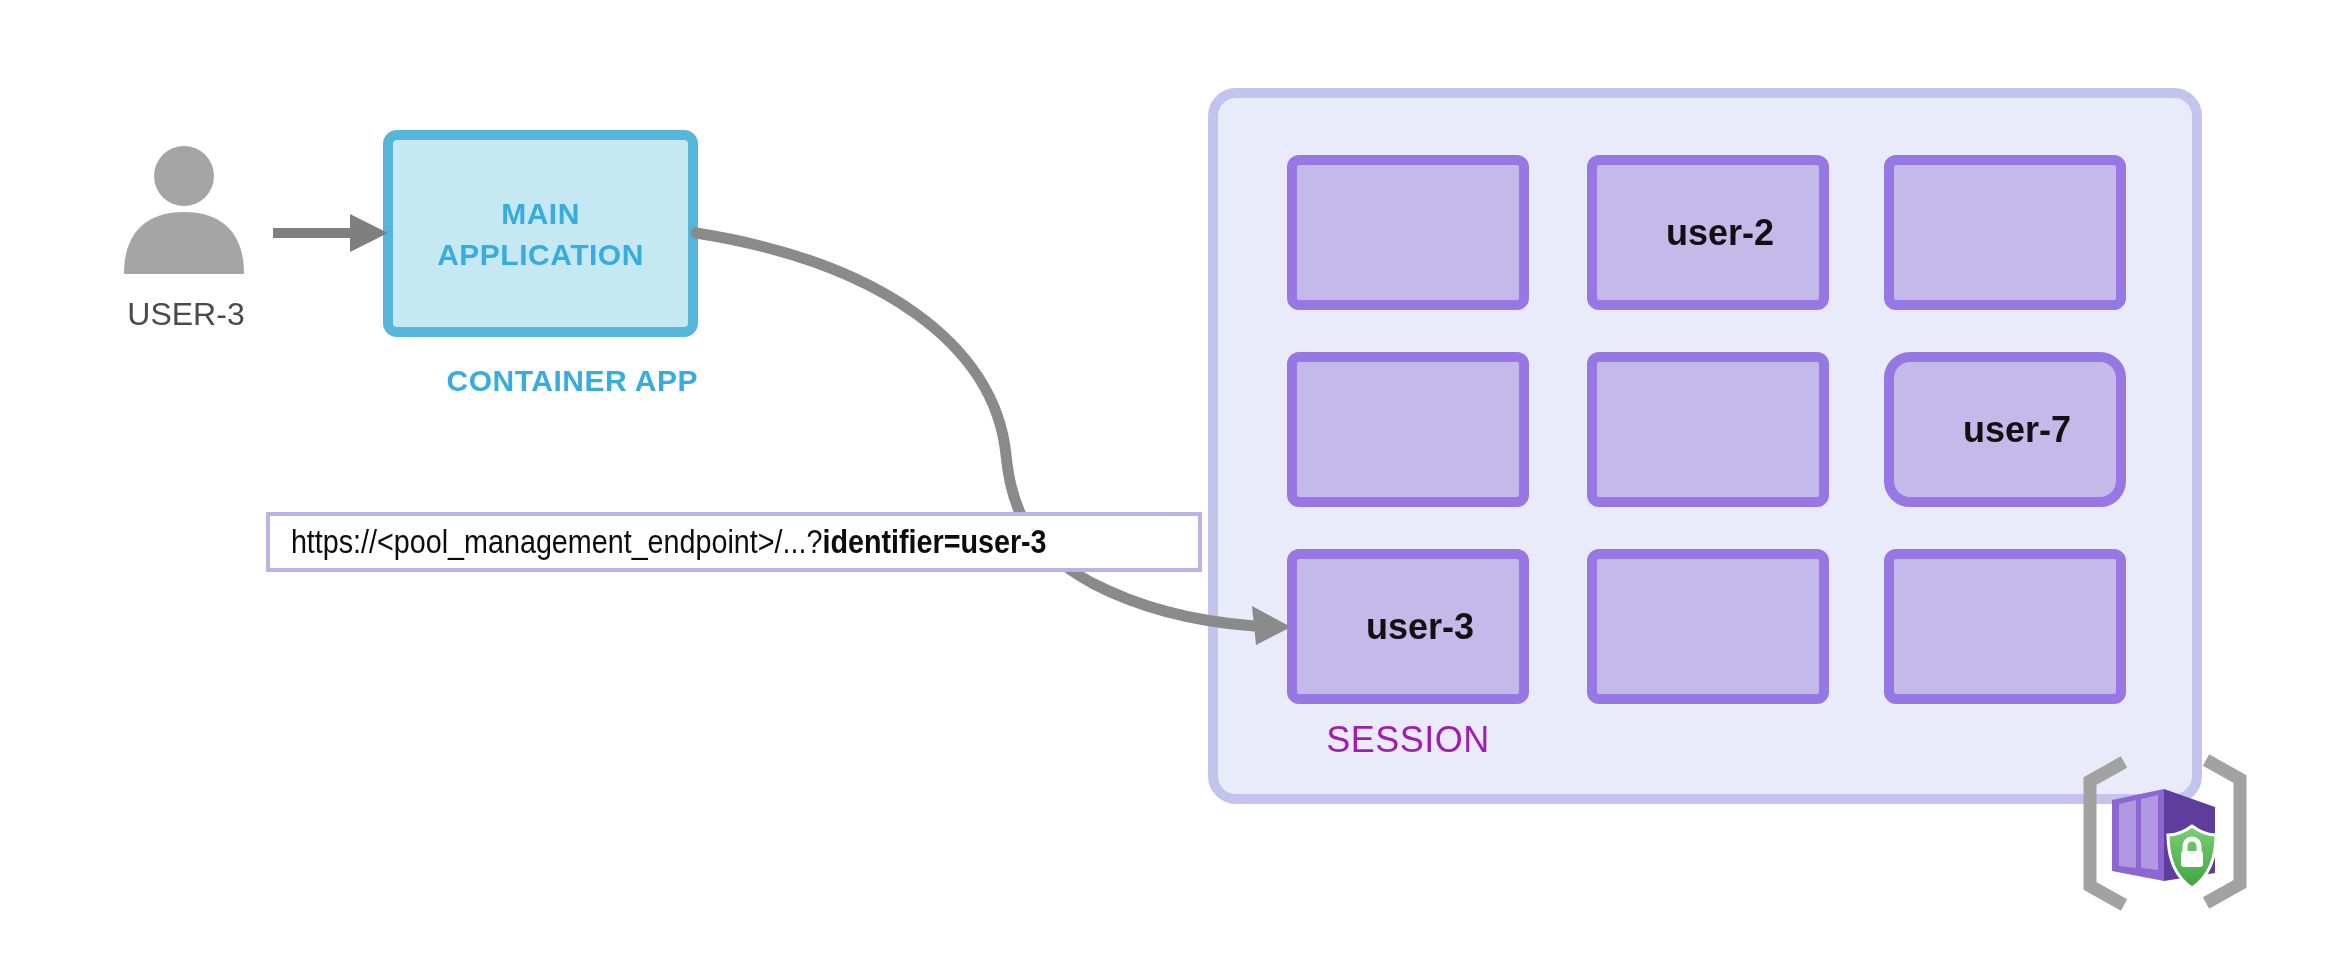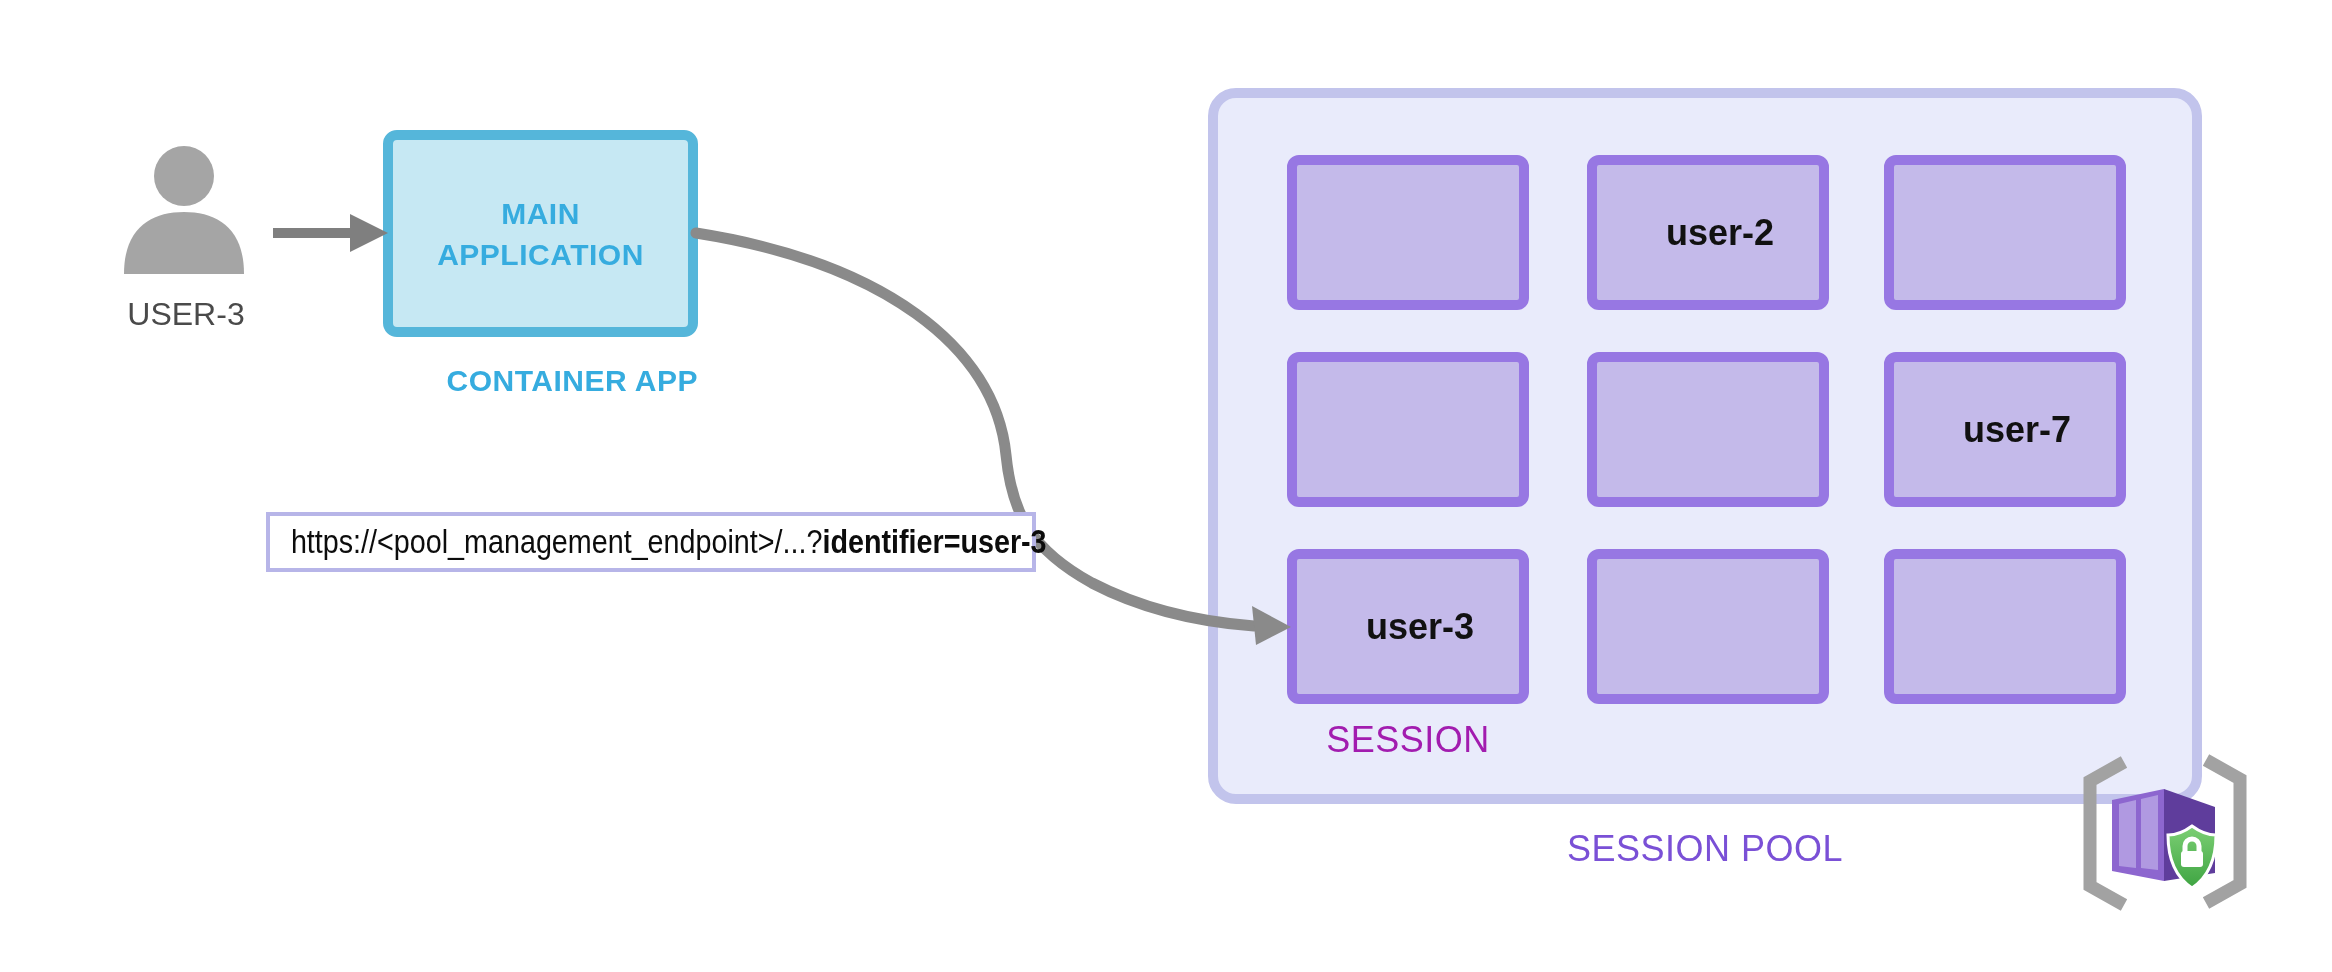--- a/index.html
+++ b/index.html
@@ -64,21 +64,21 @@
     font-size: 30px;
     letter-spacing: 0.5px;
     color: #36acdf;
     z-index: 1;
   }
 
   
   .url-box {
     position: absolute;
     left: 266px; top: 512px;
-    width: 770px; height: 60px;
+    width: 936px; height: 60px;
     box-sizing: border-box;
     background: #ffffff;
     border: 4px solid #b7b5e8;
     display: flex;
     align-items: center;
     z-index: 3;
   }
   .url-text {
     padding-left: 24px;
     white-space: nowrap;
@@ -113,21 +113,21 @@
     font-weight: bold;
     font-size: 36px;
     color: #111111;
     padding-left: 24px;
   }
   .c0 { left: 69px;  top: 57px;  }
   .c1 { left: 369px; top: 57px;  }
   .c2 { left: 666px; top: 57px;  }
   .c3 { left: 69px;  top: 254px; }
   .c4 { left: 369px; top: 254px; }
-  .c5 { left: 666px; top: 254px; }
+  .c5 { left: 666px; top: 254px; border-radius: 26px; }
   .c6 { left: 69px;  top: 451px; }
   .c7 { left: 369px; top: 451px; }
   .c8 { left: 666px; top: 451px; }
 
   .session-caption {
     position: absolute;
     left: 69px; top: 621px; width: 242px;
     text-align: center;
     font-size: 36px;
     letter-spacing: 0.5px;
@@ -153,21 +153,20 @@
     <div class="cell c1">user-2</div>
     <div class="cell c2"></div>
     <div class="cell c3"></div>
     <div class="cell c4"></div>
     <div class="cell c5">user-7</div>
     <div class="cell c6">user-3</div>
     <div class="cell c7"></div>
     <div class="cell c8"></div>
     <div class="session-caption">SESSION</div>
   </div>
-  <div class="pool-caption">SESSION POOL</div>
 
   <svg class="layer svg-under" viewBox="0 0 2332 972">
 
     <g fill="#a5a5a5">
       <circle cx="184" cy="176" r="30"></circle>
       <path d="M 124 274 C 124 228 151 212 184 212 C 217 212 244 228 244 274 Z"></path>
     </g>
 
     <g>
       <line x1="273" y1="233" x2="356" y2="233" stroke="#7f7f7f" stroke-width="10"></line>

